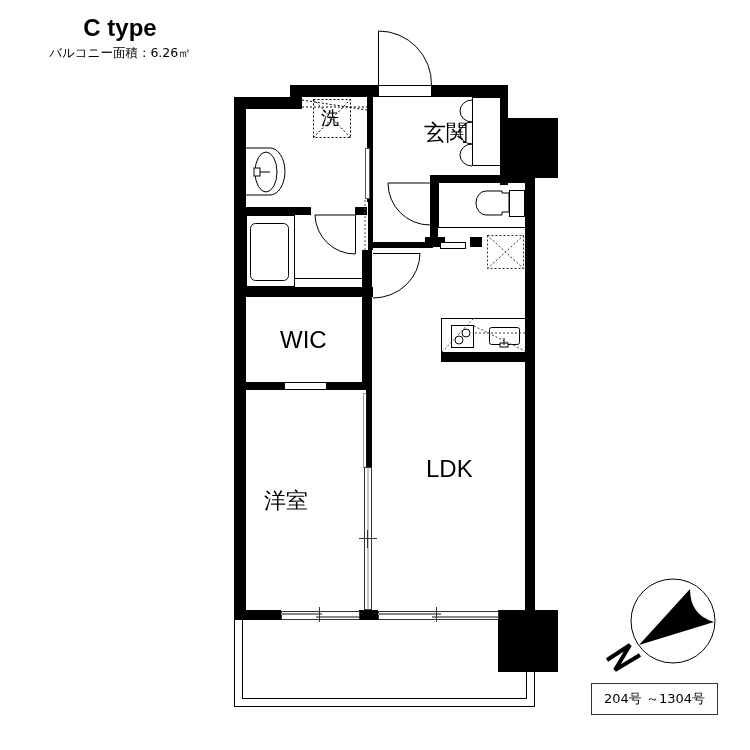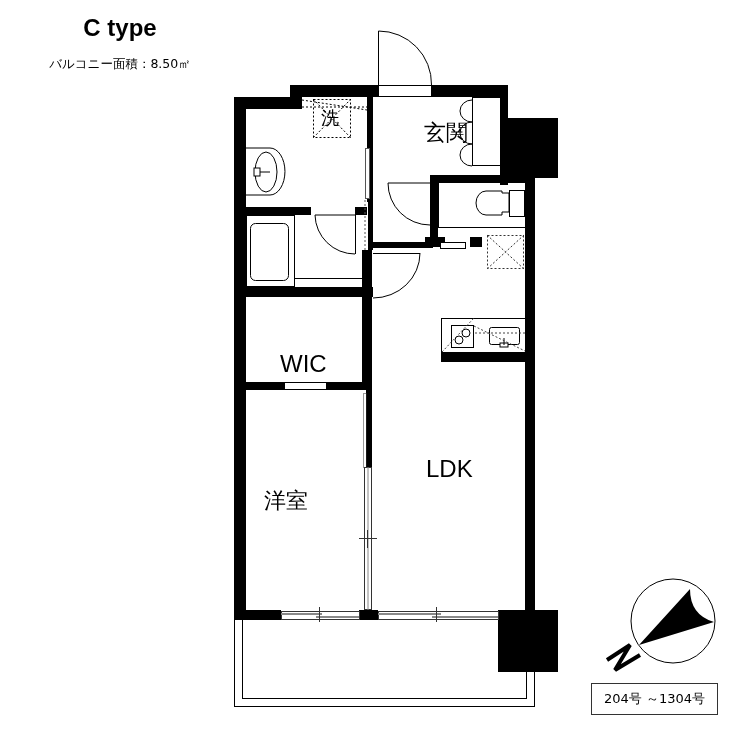--- a/index.html
+++ b/index.html
@@ -1,30 +1,30 @@
 <!DOCTYPE html>
 <html><head>
 <meta charset="utf-8">
 <style>
   html, body { margin:0; padding:0; background:#ffffff; }
   body { width:750px; height:750px; position:relative; overflow:hidden; font-family:"DejaVu Sans", sans-serif; color:#000; }
   .info { position:absolute; left:0; top:14px; width:240px; text-align:center; line-height:1.2; }
-  .info .title { font-family:"Liberation Sans", sans-serif; font-weight:bold; font-size:24px; letter-spacing:0; margin-bottom:13px; }
+  .info .title { font-family:"Liberation Sans", sans-serif; font-weight:bold; font-size:24px; letter-spacing:0; margin-bottom:2px; }
   .info .line { font-size:12.5px; }
   svg.plan { position:absolute; left:0; top:0; }
   .room-label { position:absolute; font-size:22px; }
   .room-label.latin { font-family:"Liberation Sans", sans-serif; font-size:24px; }
   .unit-box { position:absolute; left:591px; top:683px; width:127px; height:32px; border:1px solid #333; box-sizing:border-box; font-size:13px; display:flex; align-items:center; justify-content:center; }
 </style>
 </head>
 <body>
 
 <div class="info">
   <div class="title">C type</div>
-  <div class="line">バルコニー面積：8.50㎡</div>
+  <div class="line">バルコニー面積：6.26㎡</div>
 </div>
 
 <svg class="plan" width="750" height="750" viewBox="0 0 750 750">
 
   <g fill="none" stroke="#000" stroke-width="1">
     <rect x="234.5" y="618.5" width="300" height="88"></rect>
     <rect x="242.5" y="618.5" width="284" height="80"></rect>
   </g>
 
   <g fill="#000">
@@ -186,19 +186,19 @@
 
   <g>
     <circle cx="673" cy="621" r="42" fill="#fff" stroke="#000" stroke-width="1"></circle>
     <path d="M639 645 L690 589 Q690 615 714 622 Z" fill="#000"></path>
     <path d="M607 660 L630 645 L615 670 L640 655" fill="none" stroke="#000" stroke-width="4" stroke-linejoin="miter"></path>
   </g>
 </svg>
 
 <div class="room-label" style="left:321px; top:106px; font-size:18px;">洗</div>
 <div class="room-label" style="left:424px; top:118px;">玄関</div>
-<div class="room-label latin" style="left:280px; top:326px;margin-top:24px;">WIC</div>
+<div class="room-label latin" style="left:280px; top:326px;">WIC</div>
 <div class="room-label" style="left:264px; top:486px;">洋室</div>
 <div class="room-label latin" style="left:426px; top:455px;">LDK</div>
 
 <div class="unit-box">
   <span>204号 ～1304号</span>
 </div>
 
 </body></html>

